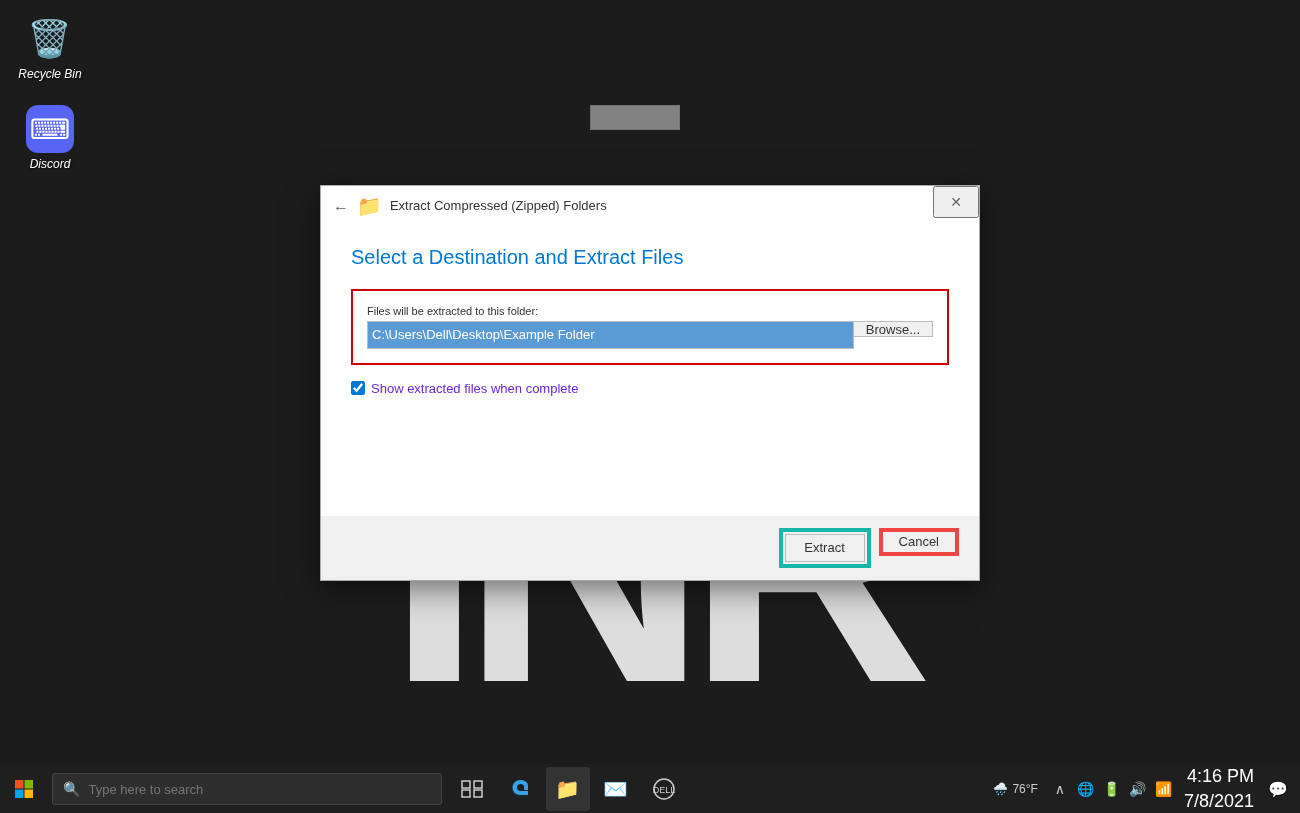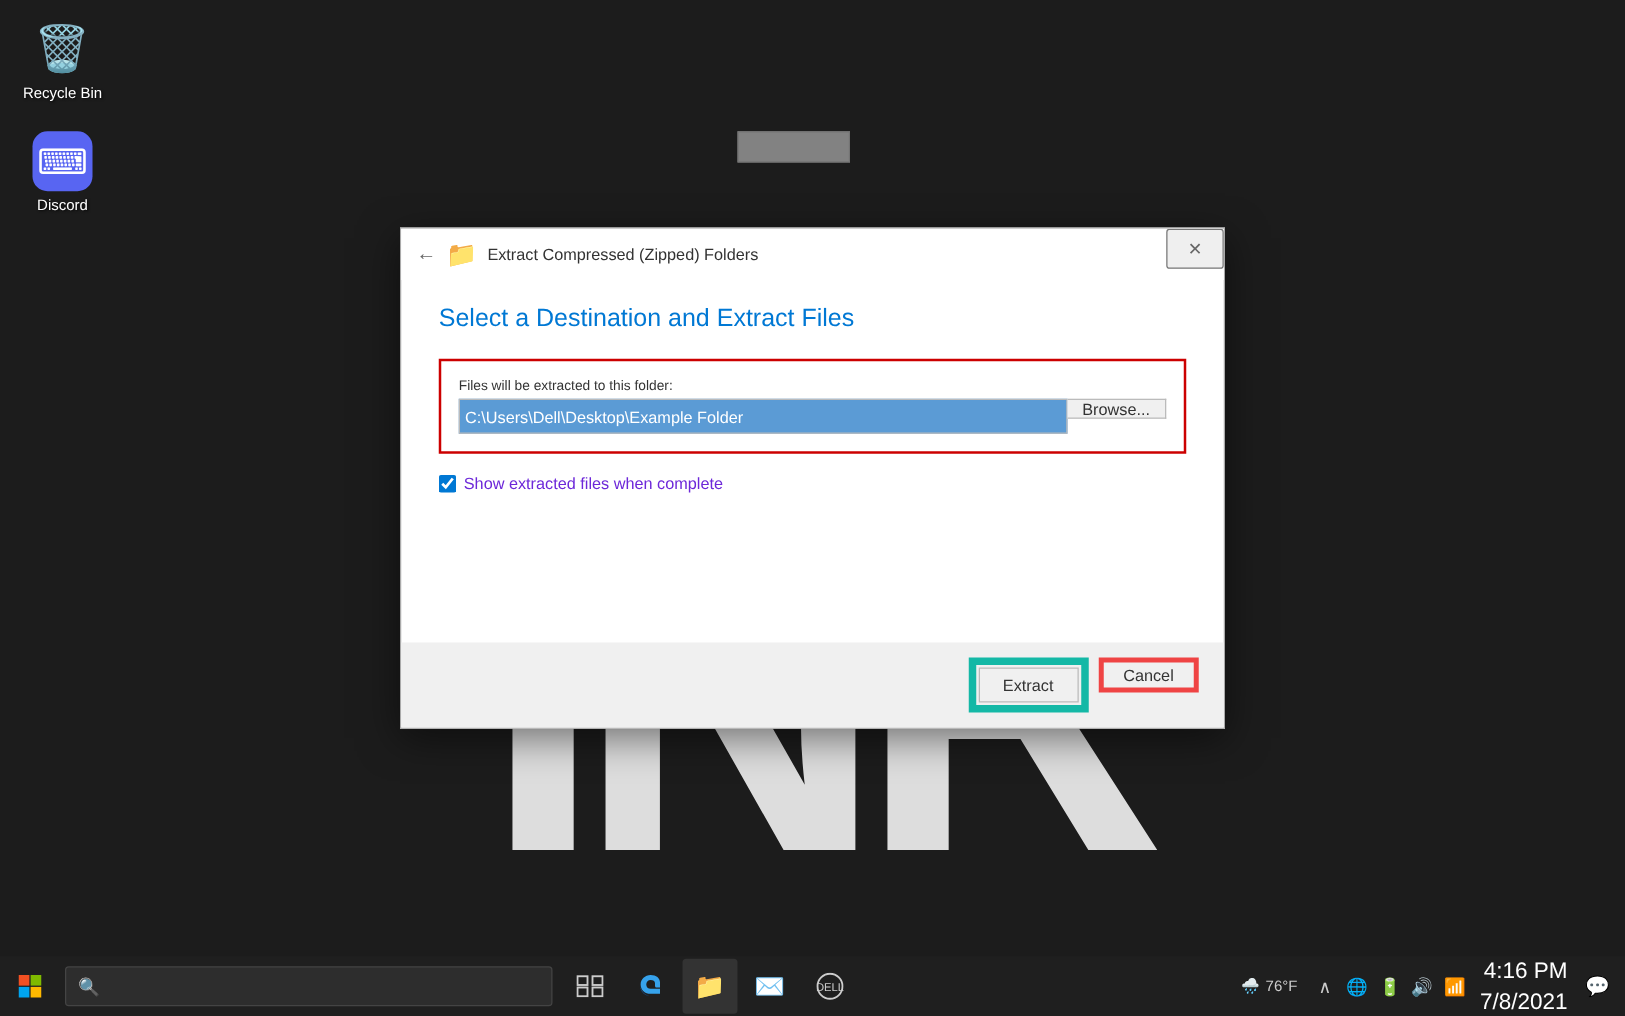--- a/index.html
+++ b/index.html
@@ -57,20 +57,21 @@
       justify-content: center;
       font-size: 36px;
     }
 
     .desktop-icon .icon-label {
       color: white;
       font-size: 12px;
       text-align: center;
       margin-top: 4px;
       text-shadow: 1px 1px 2px rgba(0,0,0,0.8);
+      font-style: italic;
     }
 
     
     .recycle-bin-icon {
       top: 10px;
       left: 10px;
     }
 
     
     .discord-icon {
@@ -338,21 +339,21 @@
       padding: 0 16px;
       font-size: 13px;
       font-family: 'Segoe UI', Arial, sans-serif;
       cursor: pointer;
       background: #f0f0f0;
       border: 4px solid #ef4444;
       color: #333;
     }
 
     .extract-btn-wrapper {
-      border: 6px solid #14b8a6;
+      border: 4px solid #14b8a6;
       padding: 2px;
     }
 
     .extract-btn {
       background: #f0f0f0;
       border: 1px solid #bbb;
     }
 
     
     .weather-area {
@@ -426,20 +427,21 @@
       <svg width="20" height="20" viewBox="0 0 20 20">
         <rect x="1" y="1" width="8.5" height="8.5" fill="#f25022"></rect>
         <rect x="10.5" y="1" width="8.5" height="8.5" fill="#7fba00"></rect>
         <rect x="1" y="10.5" width="8.5" height="8.5" fill="#00a4ef"></rect>
         <rect x="10.5" y="10.5" width="8.5" height="8.5" fill="#ffb900"></rect>
       </svg>
     </div>
 
     <div class="taskbar-search">
       <span class="search-icon">🔍</span>
+      <input type="text" placeholder="Type here to search" style="">
     </div>
 
     <div class="taskbar-apps">
       <div class="taskbar-app" title="Task View">
         <svg width="22" height="18" viewBox="0 0 22 18">
           <rect x="1" y="1" width="8" height="7" fill="none" stroke="#ccc" stroke-width="1.5"></rect>
           <rect x="13" y="1" width="8" height="7" fill="none" stroke="#ccc" stroke-width="1.5"></rect>
           <rect x="1" y="10" width="8" height="7" fill="none" stroke="#ccc" stroke-width="1.5"></rect>
           <rect x="13" y="10" width="8" height="7" fill="none" stroke="#ccc" stroke-width="1.5"></rect>
         </svg>

